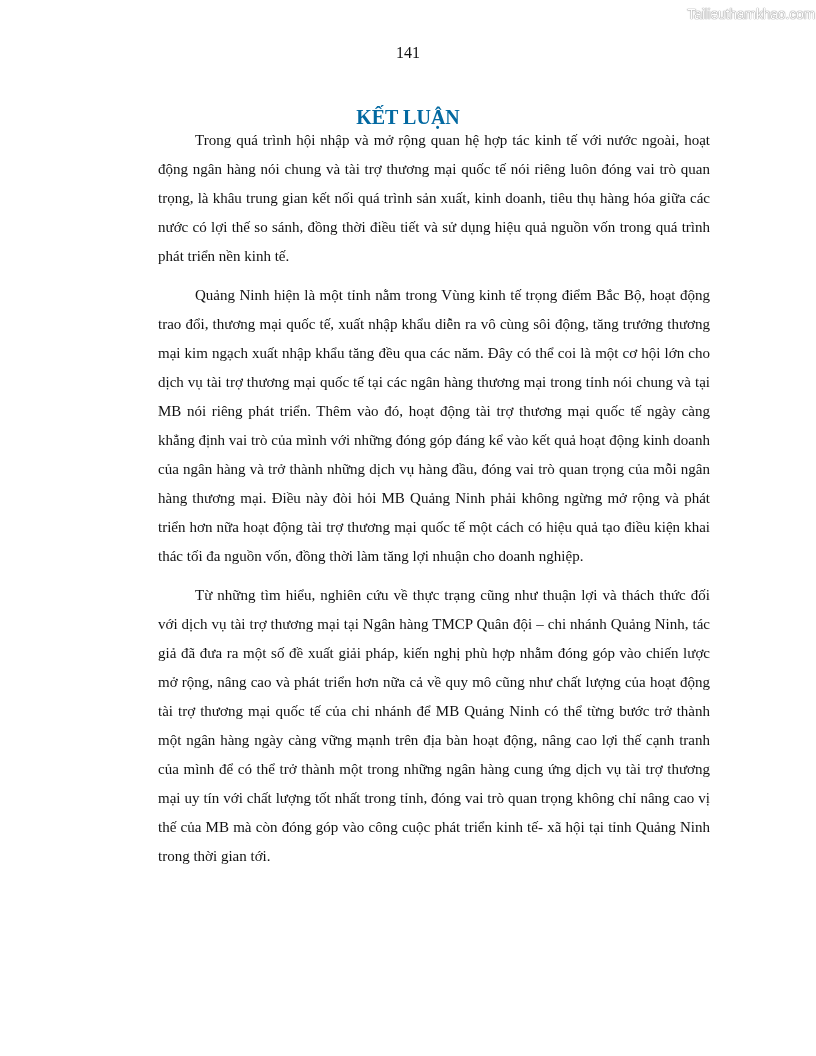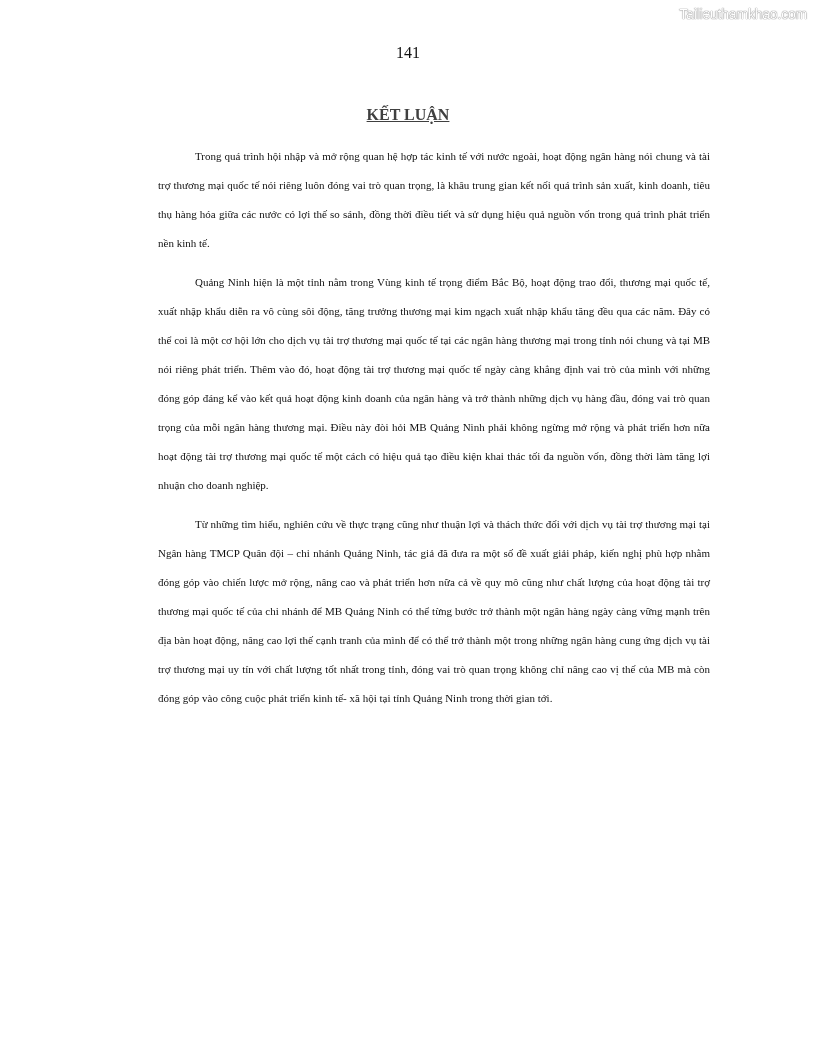--- a/index.html
+++ b/index.html
@@ -1,36 +1,36 @@
 <!DOCTYPE html>
 <html><head>
 <meta charset="utf-8">
 <style>
   html, body { margin: 0; padding: 0; background: #ffffff; }
   body { width: 816px; height: 1056px; position: relative; overflow: hidden; }
   .watermark {
-    position: absolute; top: 6px; right: 9px;
+    position: absolute; top: 6px; right: 1px;
     font-family: "Liberation Sans", sans-serif; font-size: 14px;
     color: #ffffff;
     text-shadow: 0 0 1px #777, 0 0 1px #777;
     letter-spacing: -0.2px;
   }
   .page-number {
     position: absolute; top: 44px; left: 0; width: 100%;
     text-align: center;
     font-family: "Liberation Serif", serif; font-size: 16px; color: #111;
   }
   .heading {
     position: absolute; top: 106px; left: 0; width: 100%;
     text-align: center;
-    font-family: "Liberation Serif", serif; font-size: 16px; font-weight: bold; color: #404040; text-decoration: underline;
+    font-family: "Liberation Serif", serif; font-size: 20px; font-weight: bold; color: #0369a1;
   }
   .body-text {
-    position: absolute; top: 142px; left: 158px; width: 552px;
-    font-family: "Liberation Serif", serif; font-size: 11px; color: #111;
+    position: absolute; top: 126px; left: 158px; width: 552px;
+    font-family: "Liberation Serif", serif; font-size: 15px; color: #111;
     line-height: 29px; text-align: justify;
   }
   .body-text p { margin: 0 0 10px 0; text-indent: 37px; }
 </style>
 </head>
 <body>
 
 <div class="watermark">Tailieuthamkhao.com</div>
 
 <div class="page-number">141</div>

